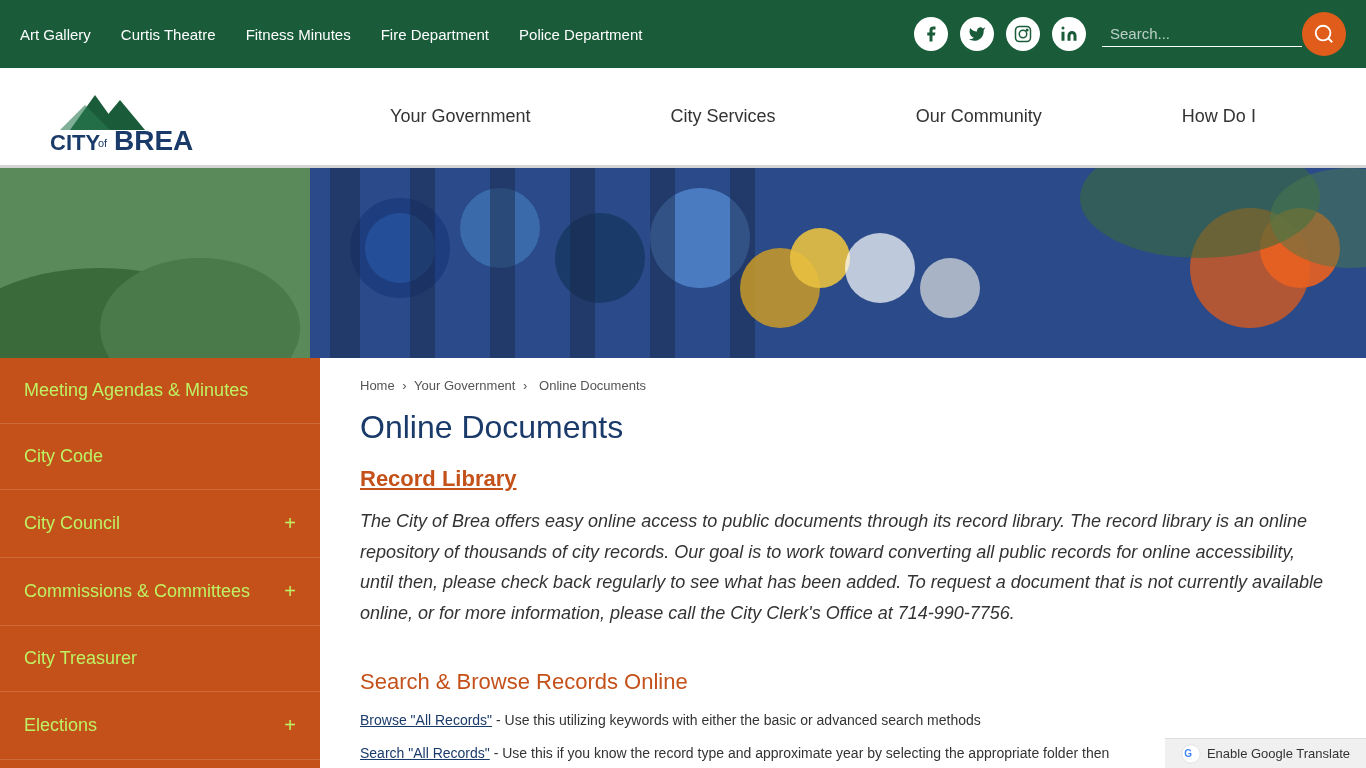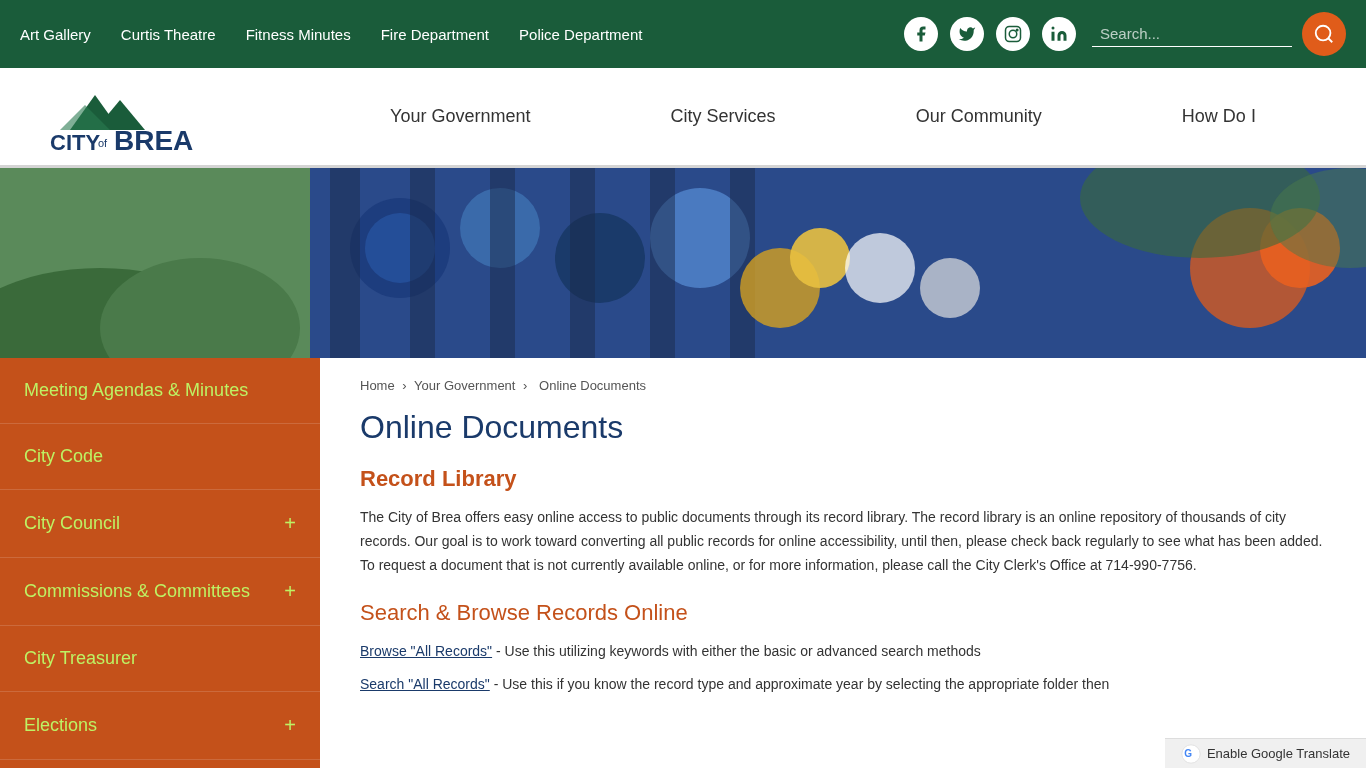--- a/index.html
+++ b/index.html
@@ -43,21 +43,20 @@
       align-items: center;
       justify-content: center;
       color: #1a5c3a;
       font-size: 16px;
       font-weight: bold;
       cursor: pointer;
     }
     .search-area {
       display: flex;
       align-items: center;
-      gap: 10px;
     }
     .search-input {
       background: transparent;
       border: none;
       border-bottom: 1px solid white;
       color: white;
       font-size: 15px;
       padding: 4px 8px;
       outline: none;
       width: 200px;
@@ -173,26 +172,28 @@
       font-size: 32px;
       color: #1a3a6a;
       font-weight: 400;
       margin-bottom: 20px;
     }
     .section-title {
       font-size: 22px;
       color: #c4511a;
       font-weight: 600;
       margin-bottom: 14px;
+      text-decoration: underline;
     }
     .body-text {
-      font-size: 14px;
+      font-size: 18px;
       line-height: 1.7;
       color: #333;
-      margin-bottom: 23px;
+      margin-bottom: 41px;
+      font-style: italic;
     }
     .section-title-2 {
       font-size: 22px;
       color: #c4511a;
       font-weight: 400;
       margin-bottom: 14px;
     }
     .record-link {
       color: #1a3a6a;
       text-decoration: underline;

